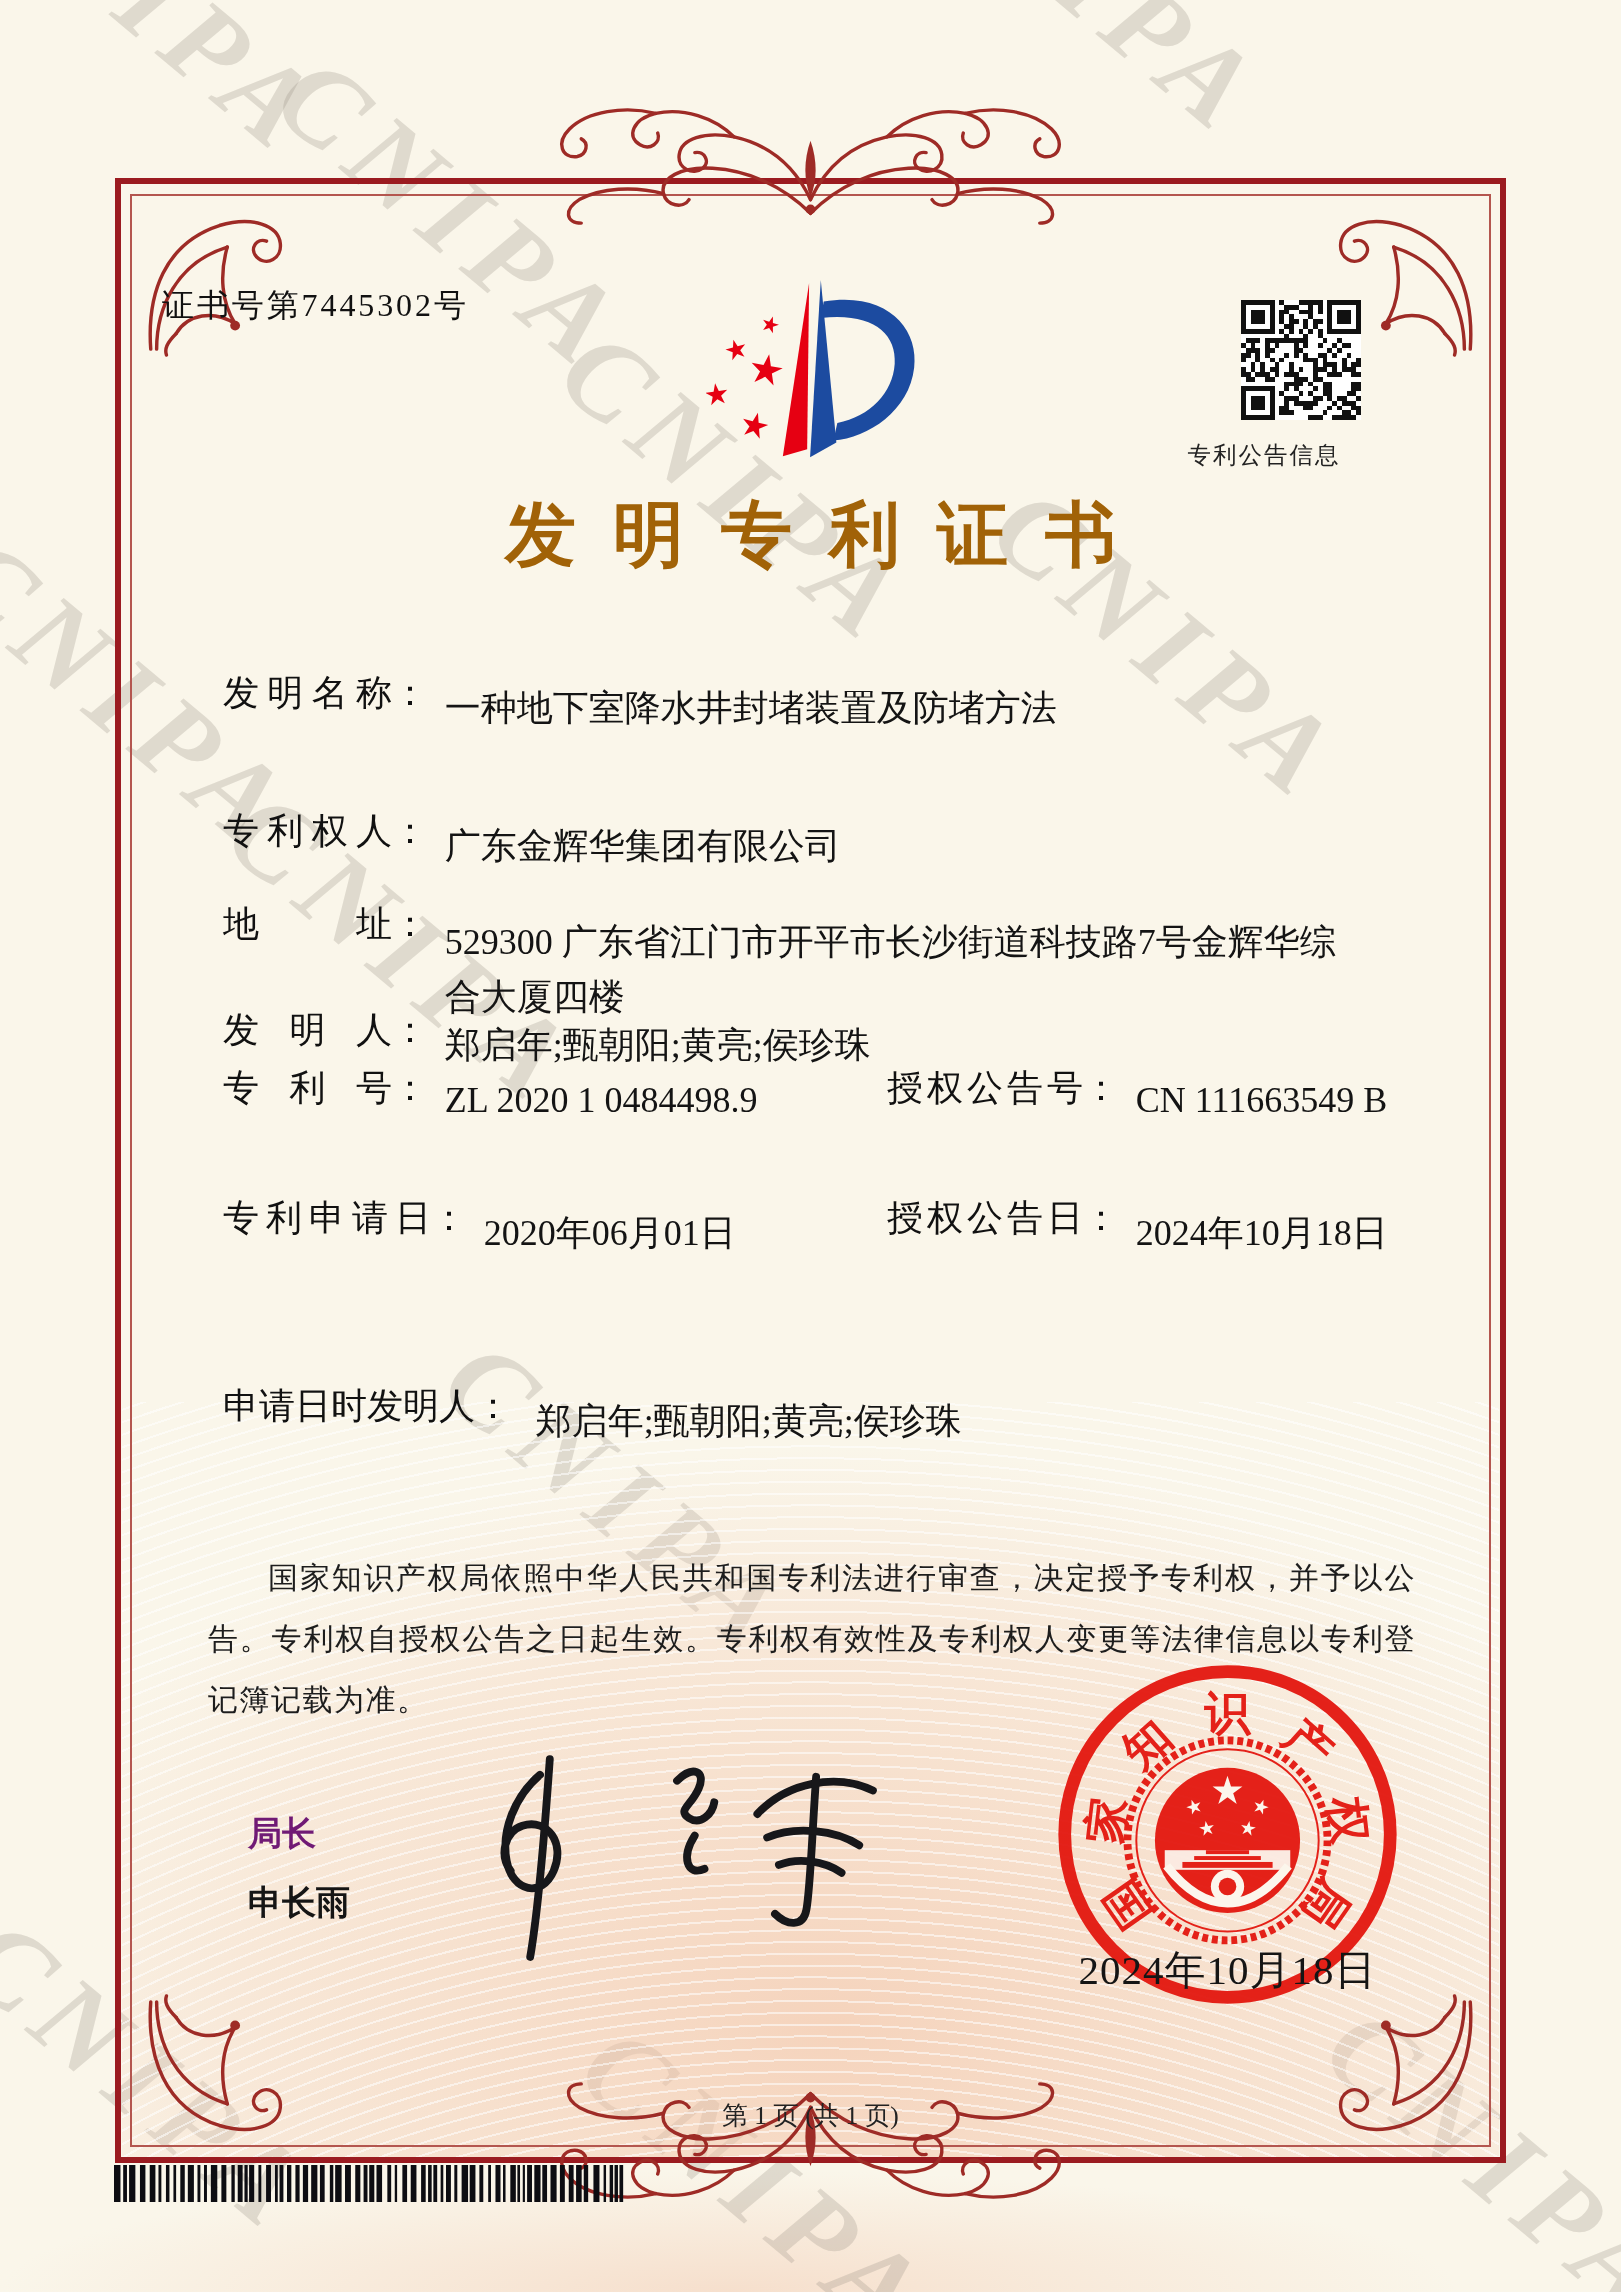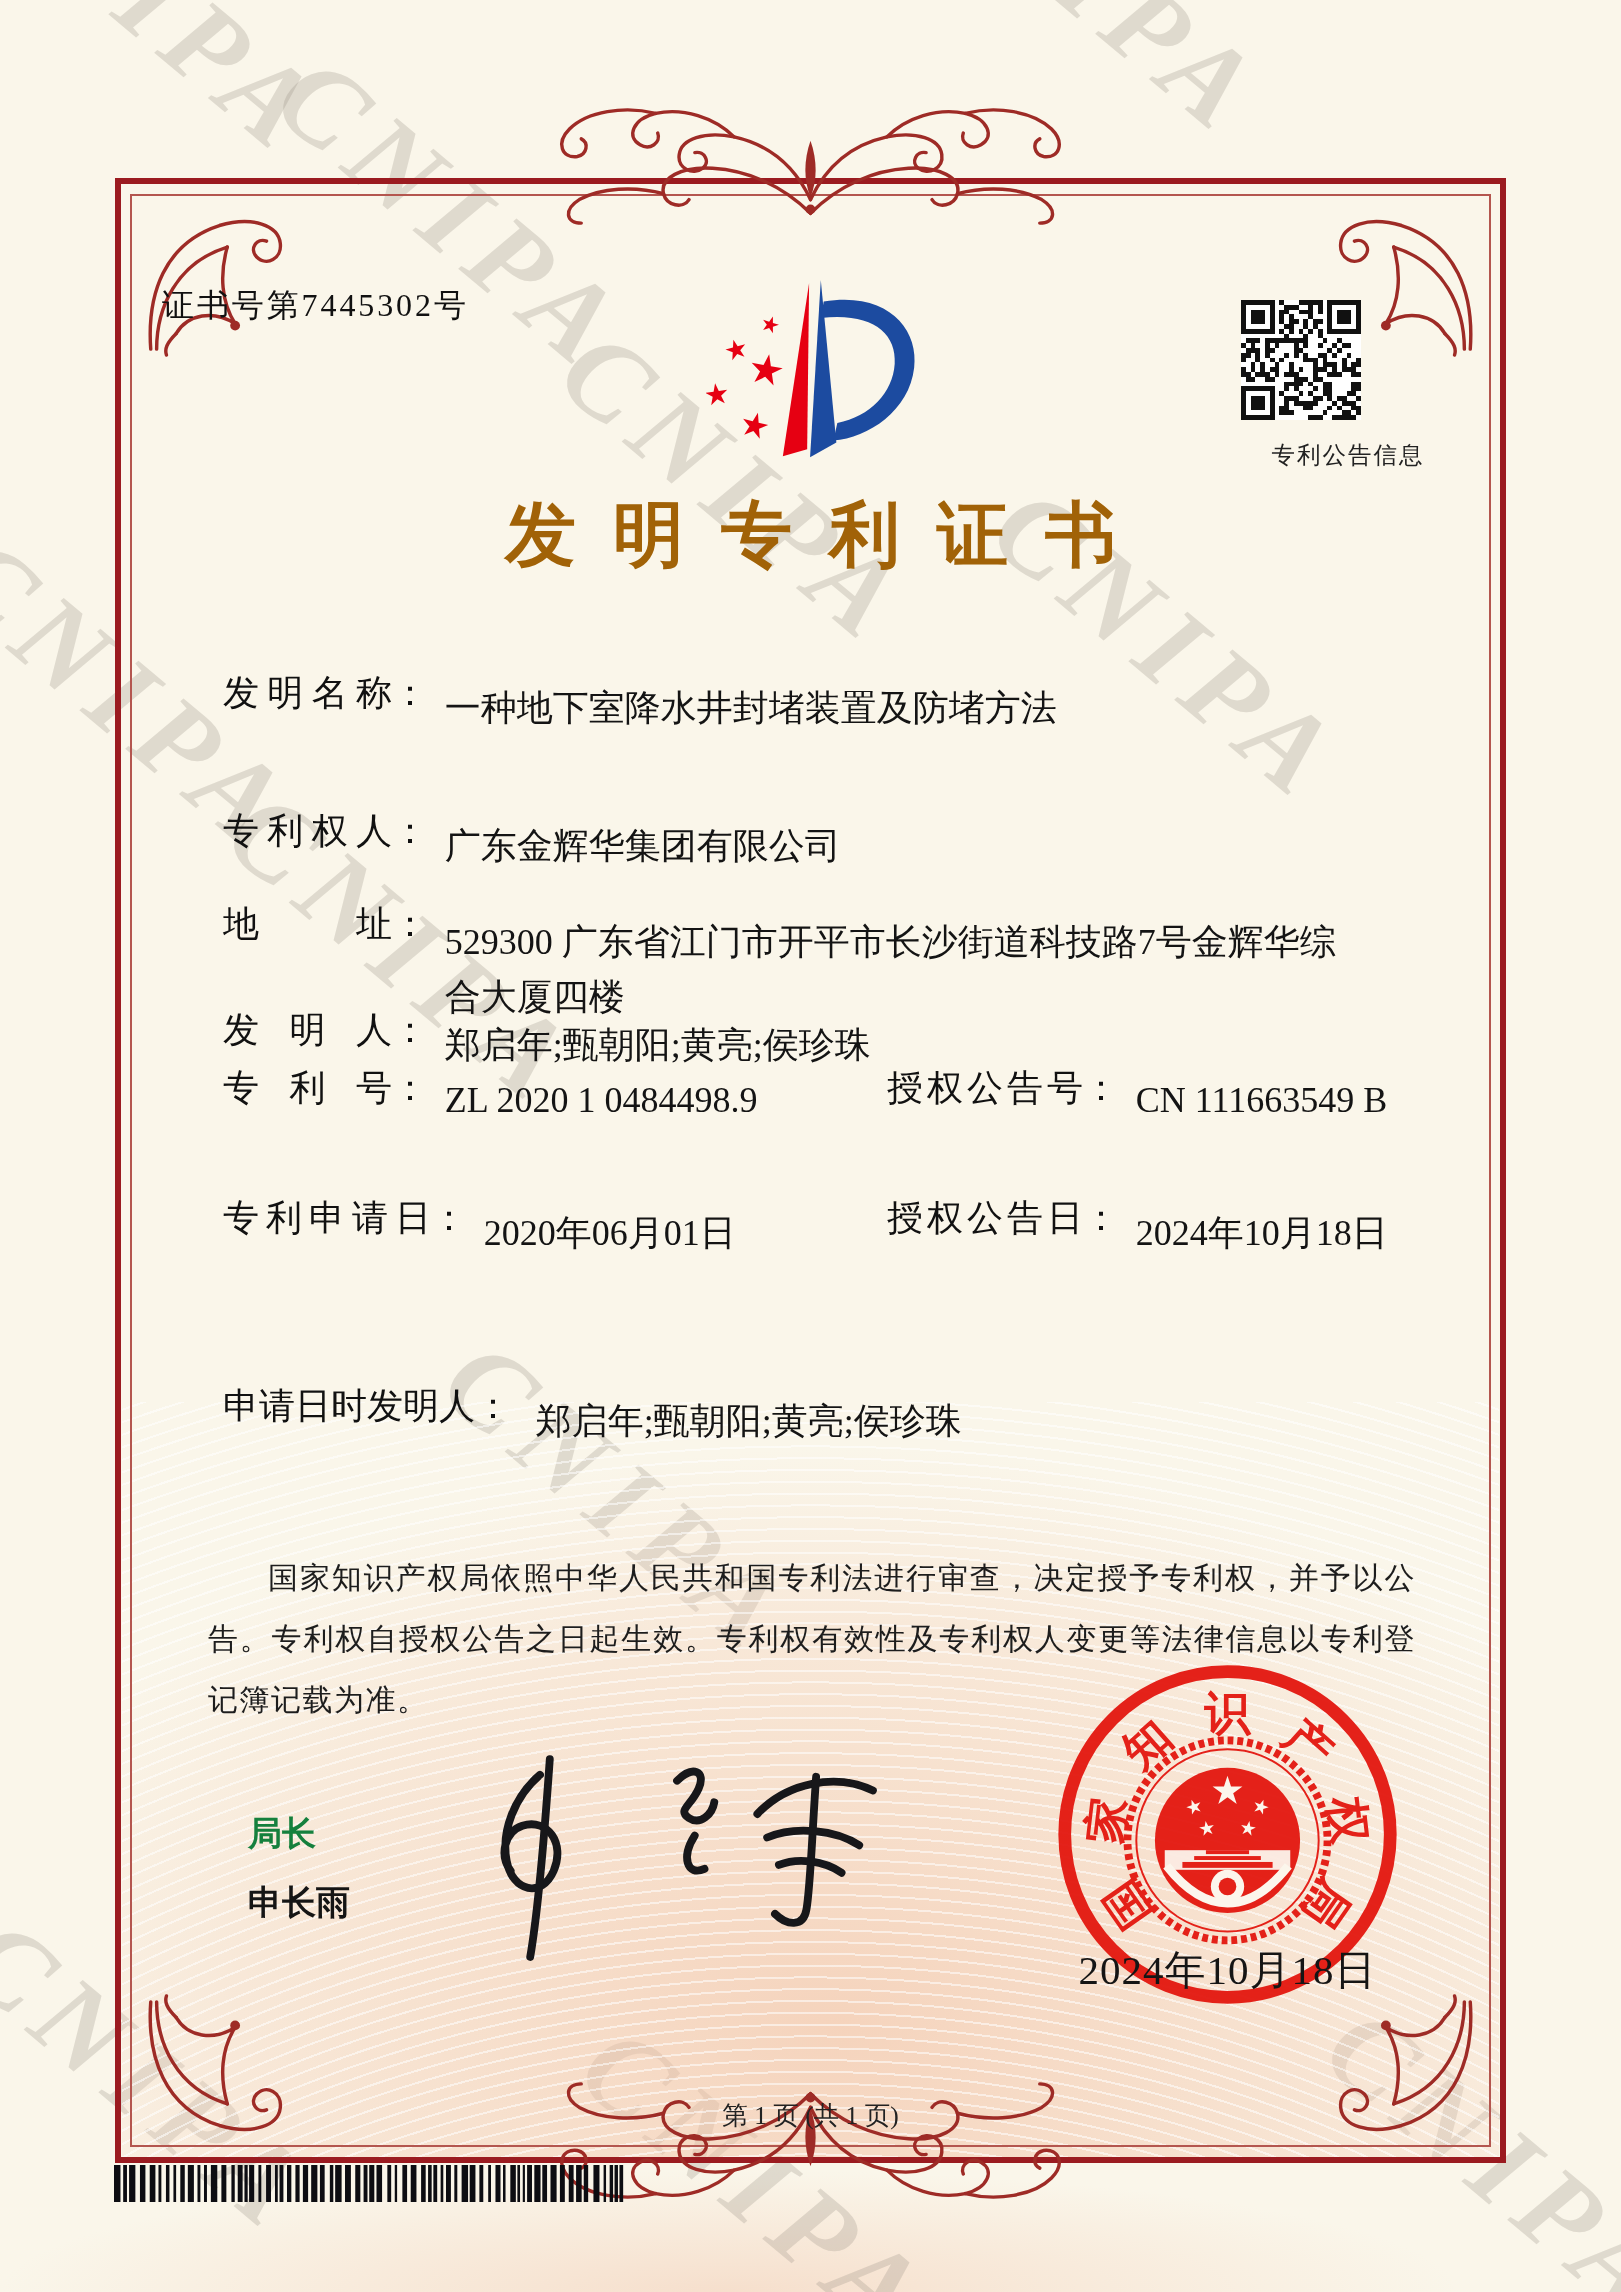--- a/index.html
+++ b/index.html
@@ -33,21 +33,21 @@
   .corner.tr{left:1327px;top:200px;transform:scaleX(-1);}
   .corner.bl{left:137px;top:1994px;transform:scaleY(-1);}
   .corner.br{left:1327px;top:1994px;transform:scale(-1,-1);}
   .ornament{position:absolute;z-index:4;left:497px;width:627px;height:147px;}
   .ornament.top{top:84px;}
   .ornament.bottom{top:2076px;transform:scaleY(-1);}
   
   .cert-no{position:absolute;z-index:5;left:162px;top:284px;font-size:32px;letter-spacing:2.9px;}
   .logo{position:absolute;z-index:5;left:706px;top:278px;width:214px;height:190px;}
   .qr-box{position:absolute;z-index:5;left:1241px;top:300px;width:120px;height:120px;background:#fff;}
-  .qr-caption{position:absolute;z-index:5;left:1240px;top:439px;width:216px;text-align:center;font-size:23.5px;letter-spacing:2px;color:#222;}
+  .qr-caption{position:absolute;z-index:5;left:1156px;top:439px;width:216px;text-align:center;font-size:23.5px;letter-spacing:2px;color:#222;}
   .doc-title{
     position:absolute;z-index:5;left:0;right:0;top:488px;text-align:center;
     font-size:71px;font-weight:bold;letter-spacing:37px;padding-left:37px;color:#a16207;
   }
   
   .row{position:absolute;z-index:5;left:223px;font-size:36px;white-space:nowrap;}
   .flabel{display:inline-block;width:169px;text-align:justify;text-align-last:justify;vertical-align:top;}
   .flabel-plain{display:inline-block;vertical-align:top;}
   .colon{display:inline-block;vertical-align:top;}
   .fvalue{display:inline-block;margin-left:7.8px;vertical-align:top;color:#141414;margin-top:15px;}
@@ -55,21 +55,21 @@
   .col-right{position:absolute;left:664px;top:0;white-space:nowrap;}
   .flabel-r{display:inline-block;width:196px;text-align:justify;text-align-last:justify;vertical-align:top;}
   
   .legal{
     position:absolute;z-index:5;left:208px;top:1547px;width:1208px;
     font-size:30px;line-height:61px;text-align:justify;text-indent:2em;
     letter-spacing:1.5px;color:#1d1d1d;
   }
   
   .signer-title{position:absolute;z-index:5;left:248px;top:1811px;font-size:34px;font-weight:600;
-    font-family:"Liberation Sans","DejaVu Sans",sans-serif;color:#15803d;}
+    font-family:"Liberation Sans","DejaVu Sans",sans-serif;color:#701a75;}
   .signer-name{position:absolute;z-index:5;left:248px;top:1880px;font-size:34px;font-weight:600;
     font-family:"Liberation Sans","DejaVu Sans",sans-serif;color:#151515;}
   .signature{position:absolute;z-index:5;left:446px;top:1753px;width:470px;height:216px;}
   .seal{position:absolute;z-index:6;left:1051px;top:1658px;width:353px;height:353px;opacity:0.95;}
   .seal-char{font-family:"Liberation Serif","DejaVu Serif",serif;font-weight:bold;font-size:47px;fill:#e3170f;}
   .seal-date{position:absolute;z-index:7;left:1057px;top:1943px;width:341px;text-align:center;
     font-size:41px;color:#151515;letter-spacing:1px;}
   
   .page-num{position:absolute;z-index:5;left:0;right:0;top:2098px;text-align:center;font-size:25.5px;color:#222;}
   .barcode{position:absolute;z-index:5;left:114px;top:2165px;width:514px;height:37px;}

